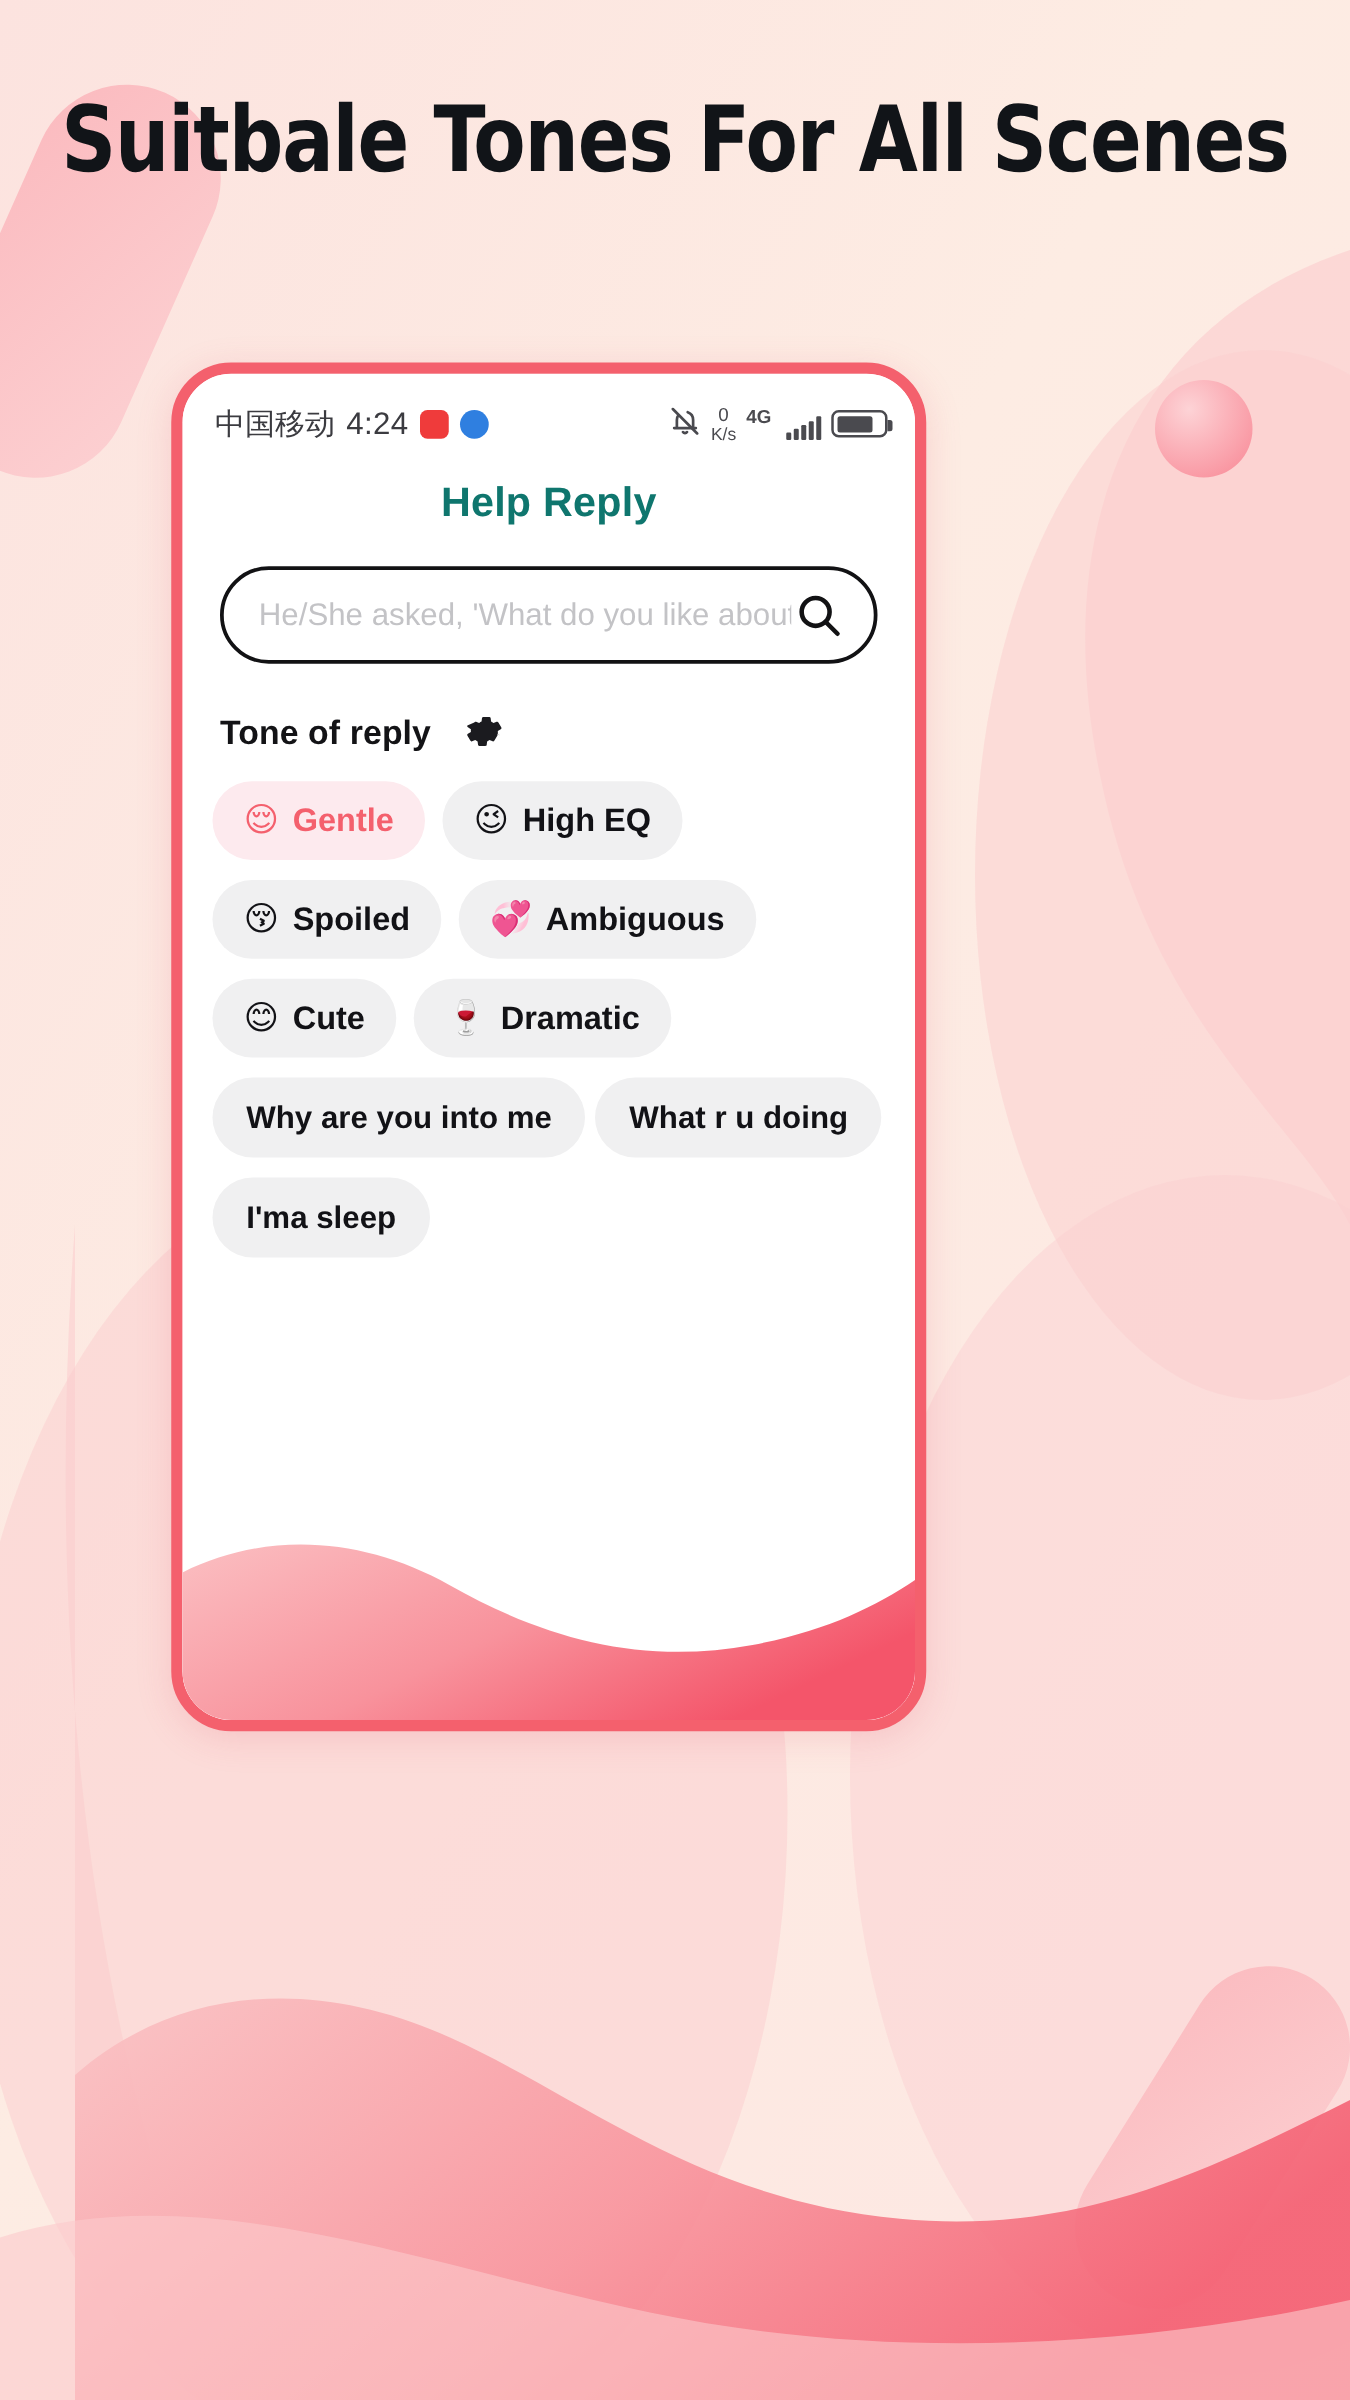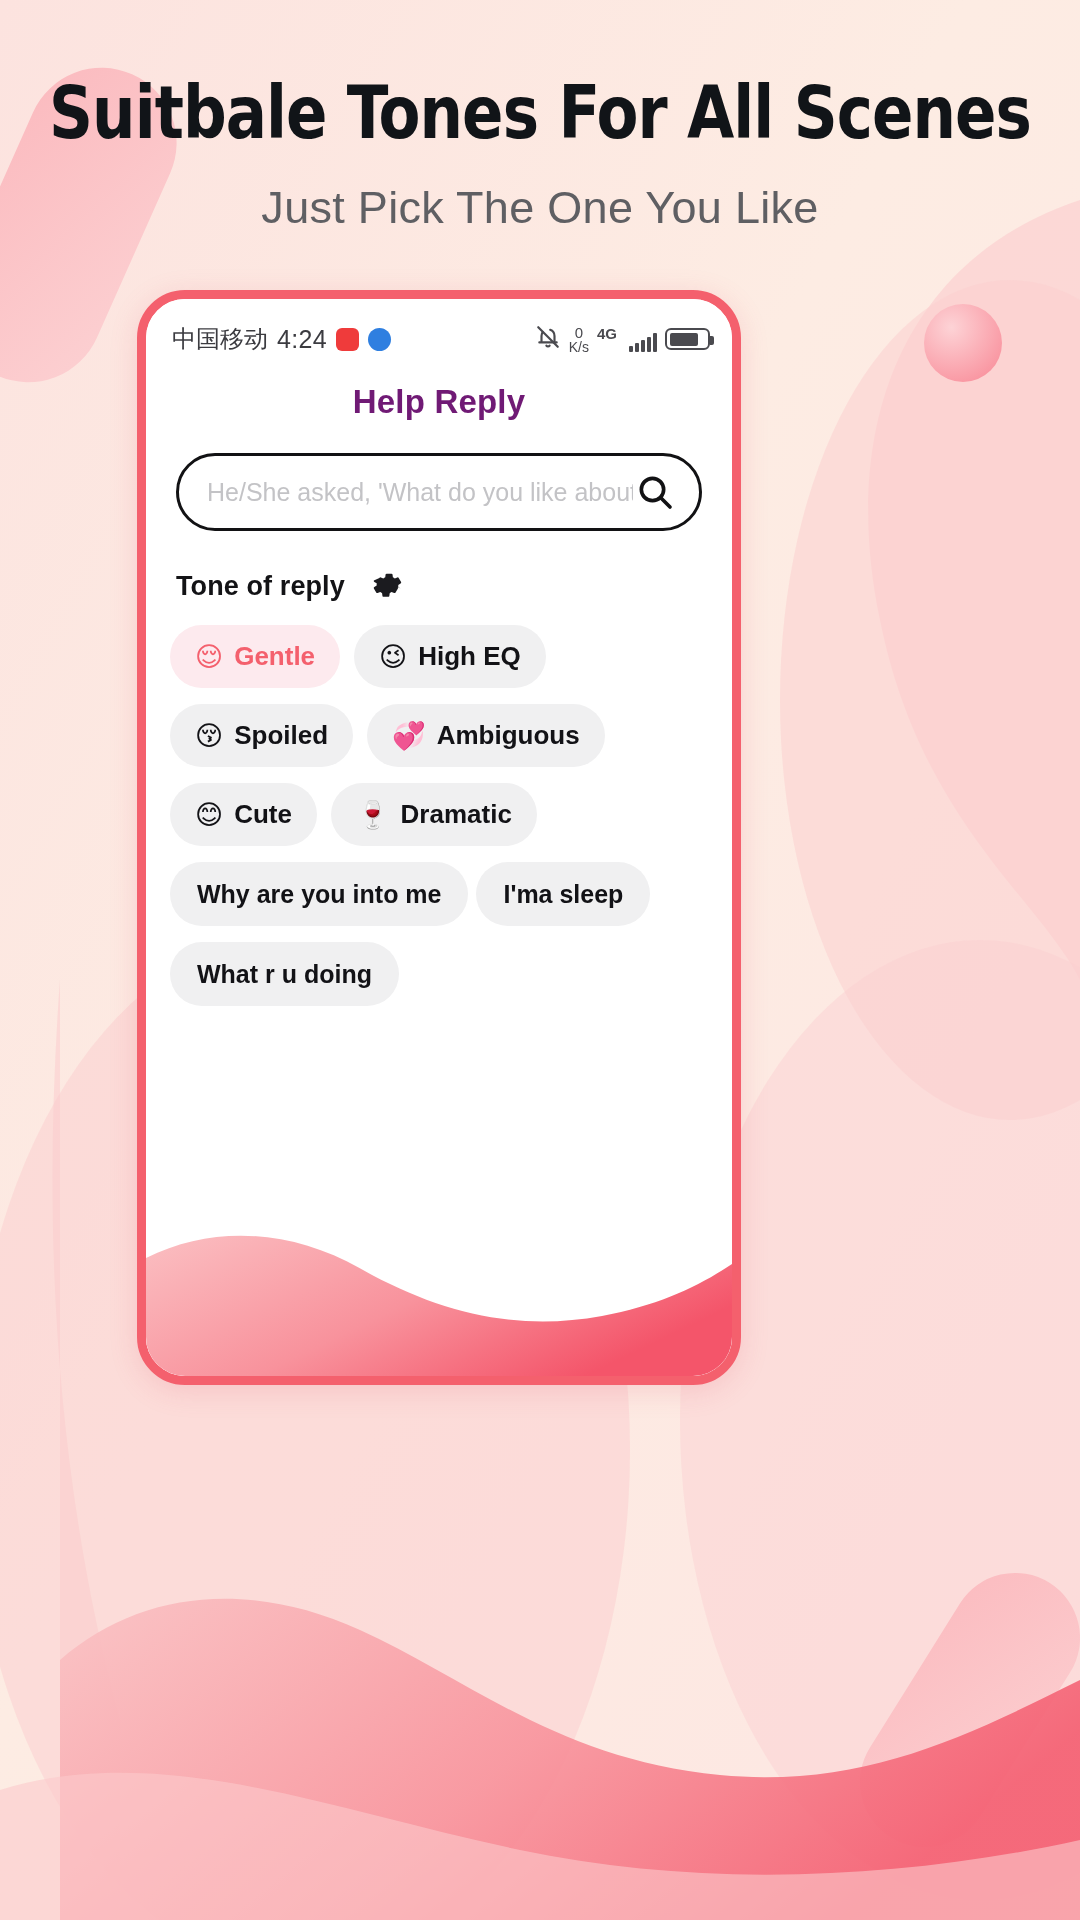--- a/index.html
+++ b/index.html
@@ -85,21 +85,21 @@
   .battery::after{
     content:""; position:absolute; right:-6px; top:6px; width:4px; height:9px;
     background:#4a4a4f; border-radius:0 2px 2px 0;
   }
   .battery i { display:block; height:100%; width:80%; background:#4a4a4f; border-radius:2px; }
 
   
   .app-title {
     position:relative; z-index:3;
     text-align:center; margin-top:22px;
-    font-size:33px; font-weight:bold; color:#701a75; letter-spacing:.2px;
+    font-size:33px; font-weight:bold; color:#0f766e; letter-spacing:.2px;
   }
 
   
   .searchbar {
     position:relative; z-index:3;
     margin:32px 30px 0 30px;
     height:78px;
     border:3.5px solid #121214;
     border-radius:44px;
     display:flex; align-items:center;
@@ -194,21 +194,20 @@
 
     <rect x="905" y="1560" width="130" height="300" rx="65" transform="rotate(32 970 1710)" fill="url(#pillG)" opacity=".9"></rect>
 
     <path d="M60 1930 L60 1660 C 140 1590, 250 1580, 360 1630 C 470 1680, 560 1760, 720 1775 C 860 1788, 960 1740, 1080 1680 L 1080 1930 Z" fill="url(#waveG)" opacity=".9"></path>
     <path d="M0 1930 L0 1790 C 160 1740, 330 1810, 520 1850 C 700 1888, 900 1880, 1080 1840 L 1080 1930 Z" fill="#fbc9cb" opacity=".6"></path>
   </svg>
 </div>
 
 <div class="promo">
   <div class="promo-title">Suitbale Tones For All Scenes</div>
-  <div class="promo-sub">Just Pick The One You Like</div>
 </div>
 
 <div id="phone">
   <div id="screen">
 
     <svg class="phone-wave" viewBox="0 0 604 170" preserveAspectRatio="none">
       <defs>
         <linearGradient id="innerWave" x1="0" y1="0" x2="1" y2="0.5">
           <stop offset="0%" stop-color="#fbbfc2"></stop>
           <stop offset="55%" stop-color="#f8929c"></stop>
@@ -301,21 +300,21 @@
           <span class="emo">🍷</span>
           <span>Dramatic</span>
         </div>
       </div>
 
     <div class="chips suggest" id="suggest-chips">
         <div class="chip">
           <span>Why are you into me</span>
         </div>
         <div class="chip">
+          <span>What r u doing</span>
+        </div>
+        <div class="chip">
           <span>I'ma sleep</span>
-        </div>
-        <div class="chip">
-          <span>What r u doing</span>
         </div>
       </div>
 
   </div>
 </div>
 
 </body></html>

